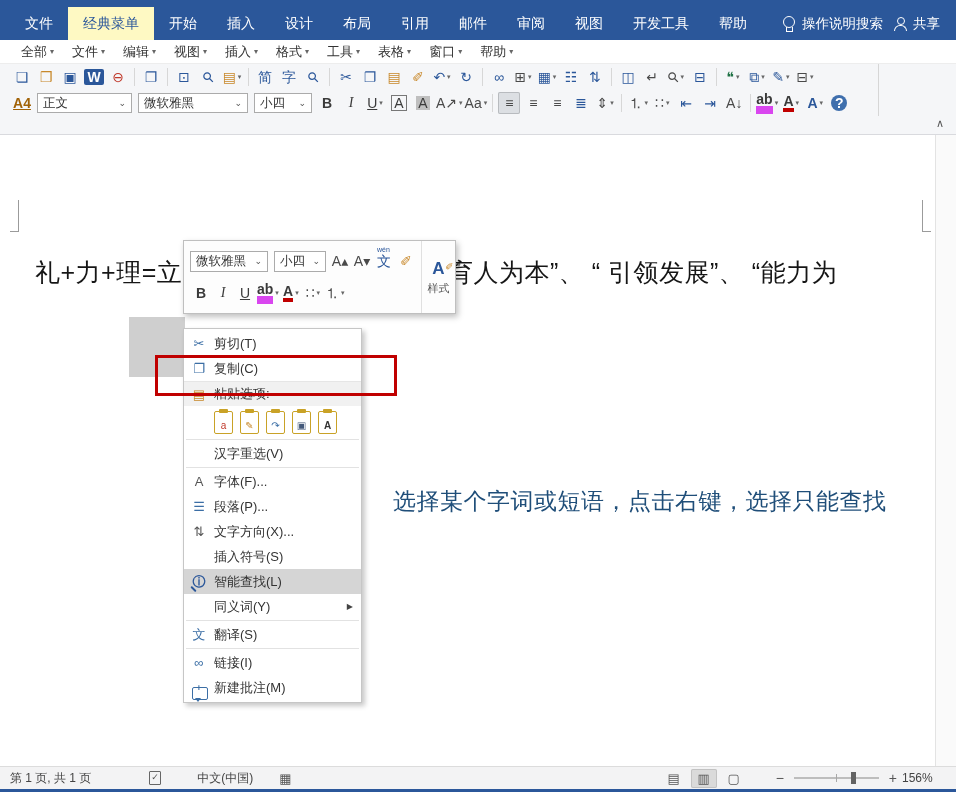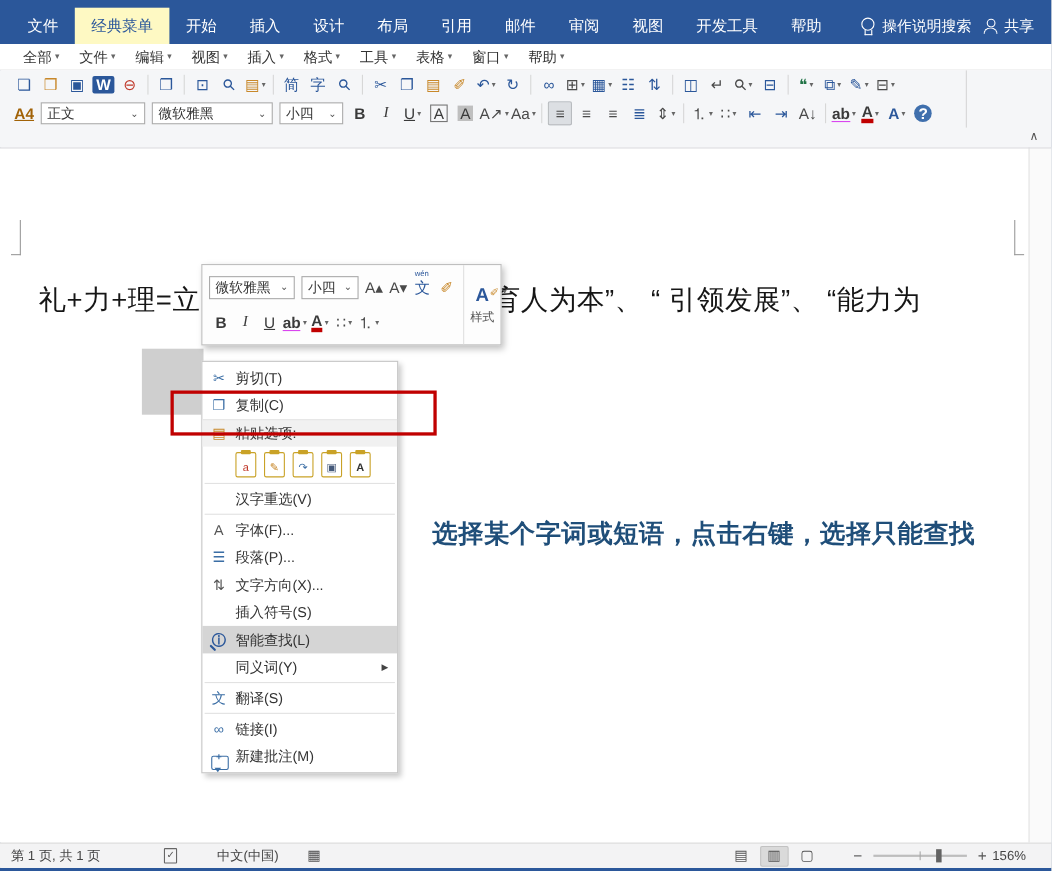--- a/index.html
+++ b/index.html
@@ -50,42 +50,42 @@
   .tsep { width:1px; height:18px; background:#d7d7d7; margin:0 4px; display:inline-block; }
   .cBlue { color:#2b579a; } .cAmber { color:#c8882a; } .cRed { color:#c0392b; }
   .cDark { color:#4a4a4a; } .cGreen { color:#217346; }
   .cWordW { color:#fff; background:#2b579a; font-size:10px; font-weight:bold; padding:1px 3px; border-radius:2px; }
   .mag { display:inline-block; transform:rotate(-45deg); }
   .bld { font-weight:bold; color:#3a3a3a; }
   .ita { font-style:italic; font-family:"Liberation Serif","DejaVu Serif",serif; color:#3a3a3a; }
   .und { text-decoration:underline; color:#3a3a3a; }
   .boxA { border:1px solid #777; font-size:11px; padding:0 2px; color:#3a3a3a; }
   .shadeA { background:#bfbfbf; font-size:11px; padding:0 2px; color:#3a3a3a; }
-  .hlIc { font-size:11px; font-weight:bold; color:#3a3a3a; border-bottom:1px solid #d946ef; line-height:1.2; }
+  .hlIc { font-size:11px; font-weight:bold; color:#3a3a3a; border-bottom:8px solid #d946ef; line-height:1.2; }
   .fcIc { font-size:12px; font-weight:bold; color:#3a3a3a; border-bottom:4px solid #c00000; line-height:1.2; }
   .fxIc { font-size:13px; font-weight:bold; color:#2b579a; }
   .helpIc { background:#3f6fad; color:#fff; border-radius:50%; width:16px; height:16px;
             display:inline-flex; align-items:center; justify-content:center; font-size:11px; font-weight:bold; }
   .a4Ic { color:#a16207; font-size:12px; font-weight:bold; text-decoration:underline; }
   .cjkG { font-size:12px; }
   .sel { height:20px; border:1px solid #ababab; background:#fff; display:inline-flex; align-items:center;
          justify-content:space-between; padding:0 5px; font-size:12.5px; color:#333; margin:0 3px; }
   .sel .selc { font-size:9px; color:#555; margin-left:6px; }
   .w95{width:95px;} .w110{width:110px;} .w58{width:58px;}
   .rstrip { position:absolute; left:0; top:52px; width:956px; height:18px; }
   .collapse { position:absolute; right:12px; top:1px; font-size:11px; color:#555; cursor:default; }
   .vdiv { position:absolute; left:878px; top:0px; width:1px; height:52px; background:#d6d6d6; }
   .ribbonedge { position:absolute; left:0; top:134px; width:956px; height:1px; background:#d9dade; z-index:6; }
 
   
   .doc { position:absolute; left:0; top:134px; width:956px; height:632px; background:#fff; }
   .crop { position:absolute; background:#9b9b9b; }
   .doctext { position:absolute; font-size:25px; color:#161616; letter-spacing:0.5px; white-space:nowrap; }
   .selbox { position:absolute; left:129px; top:183px; width:56px; height:60px; background:#cfcfcf; }
-  .instruction { position:absolute; left:393px; top:336px; font-size:23px; font-weight:bold;
+  .instruction { position:absolute; left:393px; top:352px; font-size:23px; font-weight:normal;
                  color:#1f4e79; white-space:nowrap; letter-spacing:0.5px; }
   .watermark { position:absolute; right:3px; top:600px; font-size:24px; font-weight:bold; color:#979797;
                letter-spacing:1px; white-space:nowrap; z-index:5;
                text-shadow:1px 1px 0 #fff,-1px -1px 0 #fff,1px -1px 0 #fff,-1px 1px 0 #fff; }
   .vscroll { position:absolute; left:935px; top:0; width:21px; height:632px; background:#fafafa;
              border-left:1px solid #e3e3e3; }
 
   
   .mini { position:absolute; left:183px; top:106px; width:273px; height:74px; background:#fdfdfd;
           border:1px solid #bfbfbf; box-shadow:2px 3px 6px rgba(0,0,0,.25); display:flex; z-index:40; }

